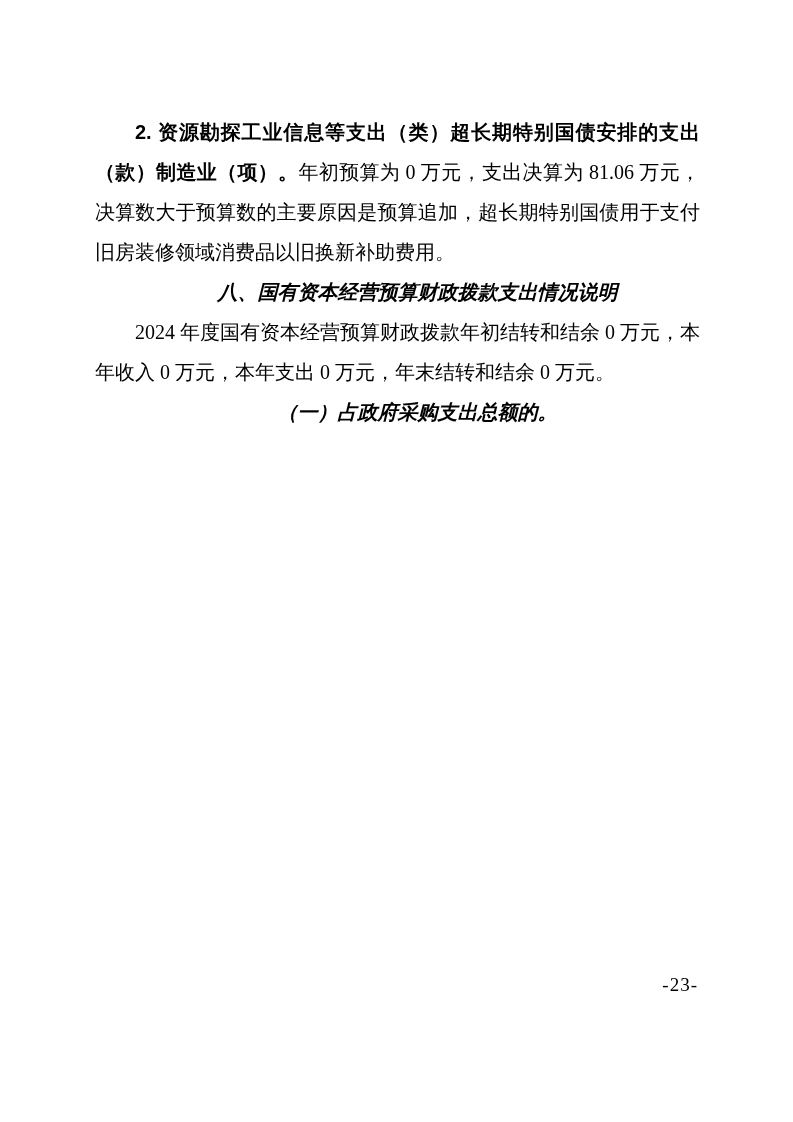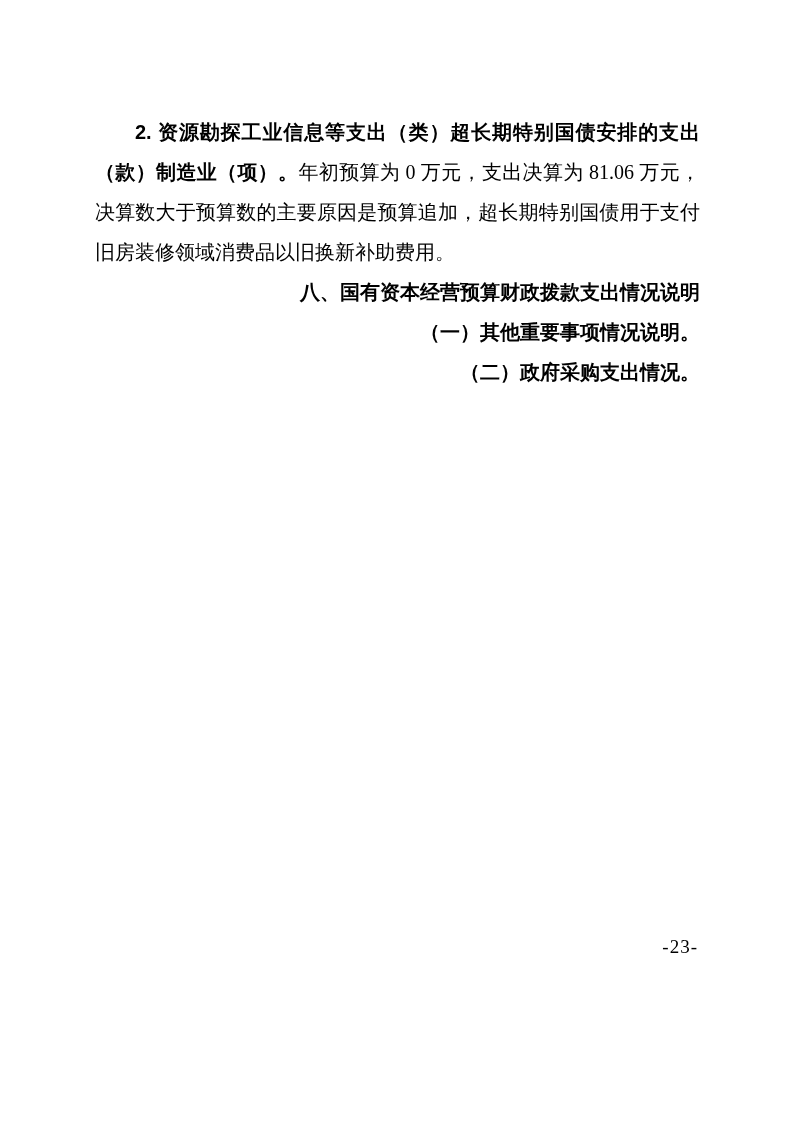--- a/index.html
+++ b/index.html
@@ -31,44 +31,45 @@
   .lead-bold,
   .heading,
   .subheading {
     font-family: "Liberation Sans", "DejaVu Sans", sans-serif;
     font-weight: 700;
   }
   .heading,
   .subheading {
     margin: 0;
     text-indent: 2em;
-    text-align: right;
+    text-align: center;
+    font-style: italic;
   }
   .page-number {
     position: absolute;
     right: 95px;
-    top: 927px;
+    top: 965px;
     font-size: 19px;
     font-family: "Liberation Serif", "DejaVu Serif", serif;
     letter-spacing: 1px;
   }
 </style>
 </head>
 <body>
 
 <div class="page">
 
   <p class="para"><span class="lead-bold">2. 资源勘探工业信息等支出（类）超长期特别国债安排的支出（款）制造业（项）。</span><span>年初预算为 0 万元，支出决算为 81.06 万元，决算数大于预算数的主要原因是预算追加，超长期特别国债用于支付旧房装修领域消费品以旧换新补助费用。</span></p>
 
   <p class="heading">八、国有资本经营预算财政拨款支出情况说明</p>
 
+  <p class="para">2024 年度国有资本经营预算财政拨款年初结转和结余 0 万元，本年收入 0 万元，本年支出 0 万元，年末结转和结余 0 万元。</p>
 
 
 
-  <p class="subheading">（一）其他重要事项情况说明。</p>
+  <p class="subheading">（一）占政府采购支出总额的。</p>
 
 
-  <p class="subheading">（二）政府采购支出情况。</p>
 
 
   <div class="page-number">-23-</div>
 
 </div>
 
 </body></html>

